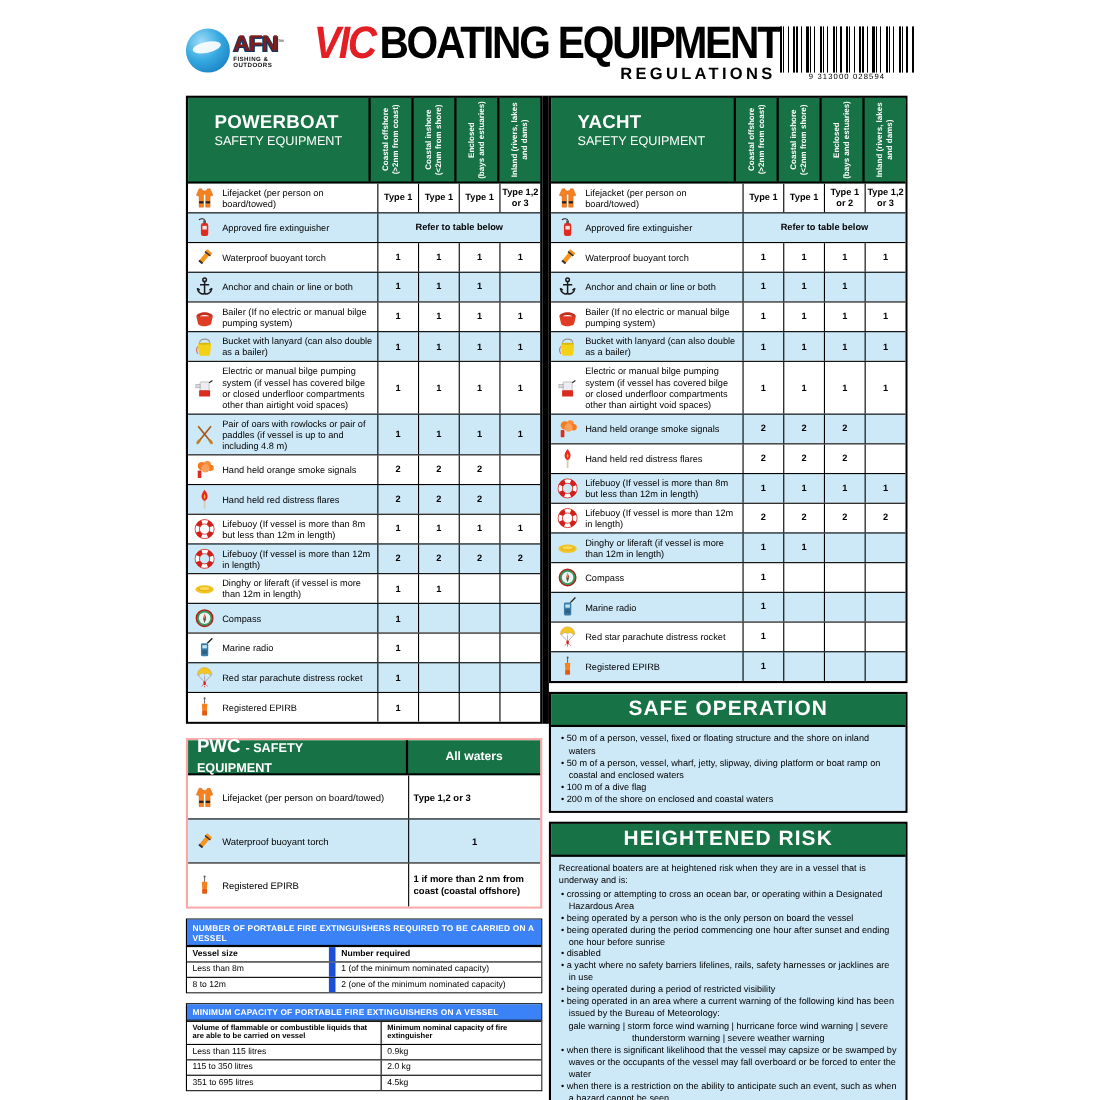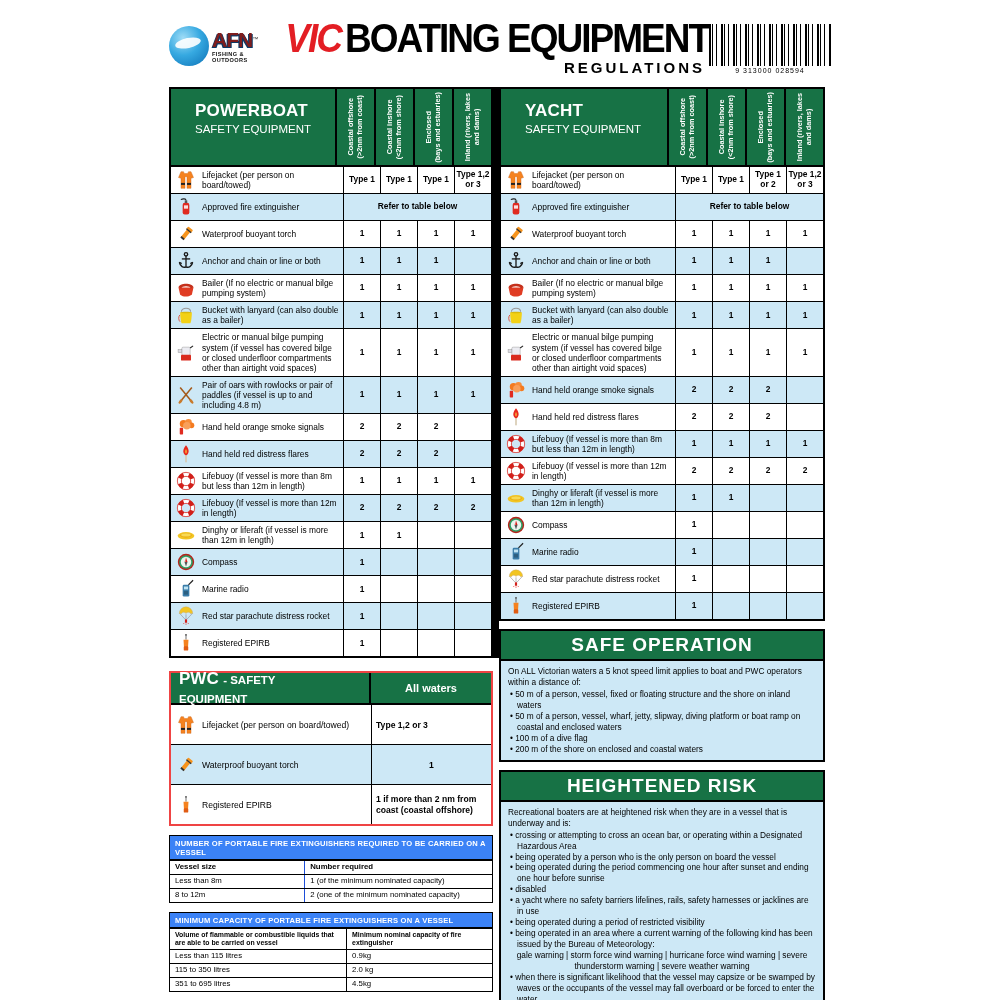--- a/index.html
+++ b/index.html
@@ -41,40 +41,40 @@
   .eq-row:first-child{border-top:none;}
   .eq-row.w{background:#fff;}
   .eq-row.b{background:#cde8f6;}
   .icn{width:30px;display:flex;align-items:center;justify-content:center;flex:0 0 auto;}
   .icn svg{width:20px;height:20px;}
   .lbl{flex:1;font-size:8.4px;padding:3px 4px 3px 1px;display:flex;align-items:center;line-height:1.2;}
   .val{width:37px;border-left:1px solid #000;display:flex;align-items:center;justify-content:center;font-size:8.4px;font-weight:bold;text-align:center;flex:0 0 auto;padding:1px;box-sizing:border-box;line-height:1.15;}
   .val.span4{width:148px;}
 
   
-  .pwc{border:2px solid #ef4444;margin-top:13px;}
+  .pwc{border:2px solid #fca5a5;margin-top:13px;}
   .pwc-h{display:flex;background:#177245;color:#fff;border-bottom:2px solid #000;align-items:center;height:30px;}
   .pwc-ht{flex:1;padding-left:8px;}
   .pwc-big{font-size:17px;font-weight:bold;}
   .pwc-small{font-size:11.5px;font-weight:bold;}
   .pwc-col{width:120px;border-left:2px solid #000;align-self:stretch;display:flex;align-items:center;justify-content:center;font-size:11px;font-weight:bold;flex:0 0 auto;margin-left:48px;}
   .pwc-row{display:flex;border-top:1px solid #000;min-height:39px;align-items:stretch;}
   .pwc-row:first-child{border-top:none;}
   .pwc-row .lbl{font-size:8.6px;}
   .pwc-val{width:120px;border-left:1px solid #000;display:flex;align-items:center;font-size:8.6px;font-weight:bold;flex:0 0 auto;padding:2px 4px;box-sizing:border-box;line-height:1.25;}
   .pwc-val.center{justify-content:center;text-align:center;}
 
   
   .ft{border:1.5px solid #000;margin-top:9px;}
   .ft-title{background:#3b82f6;color:#fff;font-size:7.6px;font-weight:bold;text-align:left;padding:2.5px 5px;letter-spacing:.2px;border-bottom:1.5px solid #000;}
   .ft-row{display:flex;border-top:1px solid #000;background:#fff;}
   .ft-row:first-of-type{border-top:none;}
   .ft-c{padding:2px 5px;font-size:7.8px;box-sizing:border-box;line-height:1.15;}
   .ft-c.h{font-weight:bold;}
-  .ft1 .c1{width:42%;border-right:1px solid #1d4ed8;}
+  .ft1 .c1{width:42%;border-right:6px solid #1d4ed8;}
   .ft1 .c2{width:58%;}
   .ft2 .c1{width:55%;border-right:1px solid #000;}
   .ft2 .c2{width:45%;}
   .ft2 .ft-c.h{font-size:6.9px;}
 
   
   .ibox{border:2px solid #000;margin-top:8px;}
   .ibox-h{background:#177245;color:#fff;text-align:center;font-size:19px;font-weight:bold;letter-spacing:1px;padding:3px 0;border-bottom:2px solid #000;}
   .ibox-b{background:#cde8f6;padding:5px 7px;font-size:8.3px;line-height:1.32;}
   .ib-intro{margin-bottom:1px;}
@@ -744,21 +744,20 @@
               <span class="val"></span>
               <span class="val"></span>
               <span class="val"></span>
             </div>
           </div>
       </div>
 
       <div class="ibox">
         <div class="ibox-h">SAFE OPERATION</div>
         <div class="ibox-b" id="safe-body">
-          <div class="ib-intro">On ALL Victorian waters a 5 knot speed limit applies to boat and PWC operators within a distance of:</div>
         <div class="ib-li">• 50 m of a person, vessel, fixed or floating structure and the shore on inland waters</div>
             <div class="ib-li">• 50 m of a person, vessel, wharf, jetty, slipway, diving platform or boat ramp on coastal and enclosed waters</div>
             <div class="ib-li">• 100 m of a dive flag</div>
             <div class="ib-li">• 200 m of the shore on enclosed and coastal waters</div>
           </div>
       </div>
 
       <div class="ibox">
         <div class="ibox-h">HEIGHTENED RISK</div>
         <div class="ibox-b" id="hr-body">

